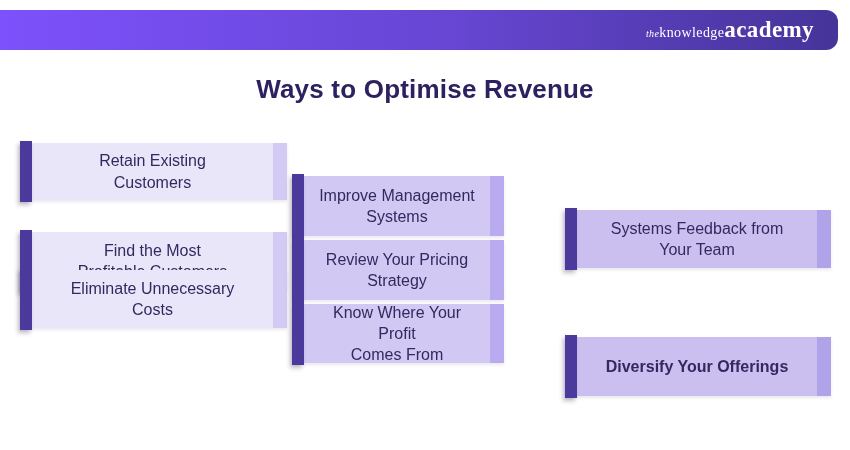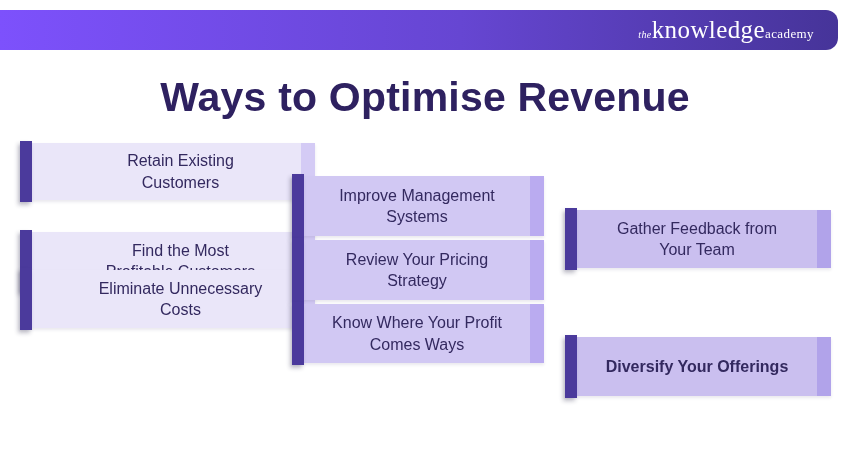--- a/index.html
+++ b/index.html
@@ -19,28 +19,28 @@
       #6646d2 55%,
       var(--header-grad-end,#463499) 100%);
   }
   .logo{
     position:absolute;right:24px;top:50%;transform:translateY(-50%);
     color:#ffffff;white-space:nowrap;
     font-family:"Liberation Serif","DejaVu Serif",serif;
     letter-spacing:.4px;
   }
   .logo .the{font-style:italic;font-size:10px;}
-  .logo .knowledge{font-size:25px;}
-  .logo .academy{font-size:13px;font-weight:normal;}
+  .logo .knowledge{font-size:14px;}
+  .logo .academy{font-size:23px;font-weight:bold;}
 
   
   .page-title{
     position:absolute;left:0;top:74px;width:850px;
     text-align:center;
-    font-size:41px;font-weight:bold;
+    font-size:26px;font-weight:bold;
     color:var(--title-text,#2e2160);
     letter-spacing:.2px;
   }
 
   
   .box{
     position:absolute;
     display:flex;align-items:center;justify-content:center;
     box-shadow:0 2px 3px rgba(40,30,80,.10);
   }
@@ -53,28 +53,28 @@
     position:absolute;right:0;top:0;bottom:0;width:14px;
   }
   .box .label{
     white-space:pre-line;text-align:center;
     font-size:16px;line-height:1.32;
     color:var(--box-text,#33295f);
     padding:0 26px 0 24px;
   }
 
   
-  .c1{left:20px;width:267px;background:var(--col1-body,#eae6f9);padding-left:28px;}
+  .c1{left:20px;width:267px;background:var(--col1-body,#eae6f9);}
   .c1 .strip{background:var(--col1-strip,#d4cbf5);}
   .c1.r1{top:143px;height:57px;}
   .c1.r2{top:193px;height:58px;margin-top:39px;}
   .c1.r3{top:270px;height:58px;}
 
   
-  .c2{left:292px;width:252px;background:var(--col2-body,#d1c8f3);}
+  .c2{left:292px;width:212px;background:var(--col2-body,#d1c8f3);}
   .c2 .strip{background:var(--col2-strip,#baabf0);}
   .c2.r1{top:176px;height:60px;}
   .c2.r2{top:240px;height:60px;align-items:center;}
   .c2.r3{top:304px;height:59px;}
 
   
   .c3{left:565px;width:266px;background:var(--col3-body,#cabfef);}
   .c3 .strip{background:var(--col3-strip,#b1a3ea);}
   .c3.r1{top:210px;height:58px;}
   .c3.r2{top:273px;height:60px;}
@@ -120,27 +120,27 @@
   </div>
   <div class="box c2 r2">
     <span class="bar"></span>
     <span class="label">Review Your Pricing
 Strategy</span>
     <span class="strip"></span>
   </div>
   <div class="box c2 r3">
     <span class="bar"></span>
     <span class="label">Know Where Your Profit
-Comes Ways</span>
+Comes From</span>
     <span class="strip"></span>
   </div>
 
   <div class="box c3 r1">
     <span class="bar"></span>
-    <span class="label">Gather Feedback from
+    <span class="label">Systems Feedback from
 Your Team</span>
     <span class="strip"></span>
   </div>
   <div class="box c3 r3">
     <span class="bar"></span>
     <span class="label">Diversify Your Offerings</span>
     <span class="strip"></span>
   </div>
 
 </div>

